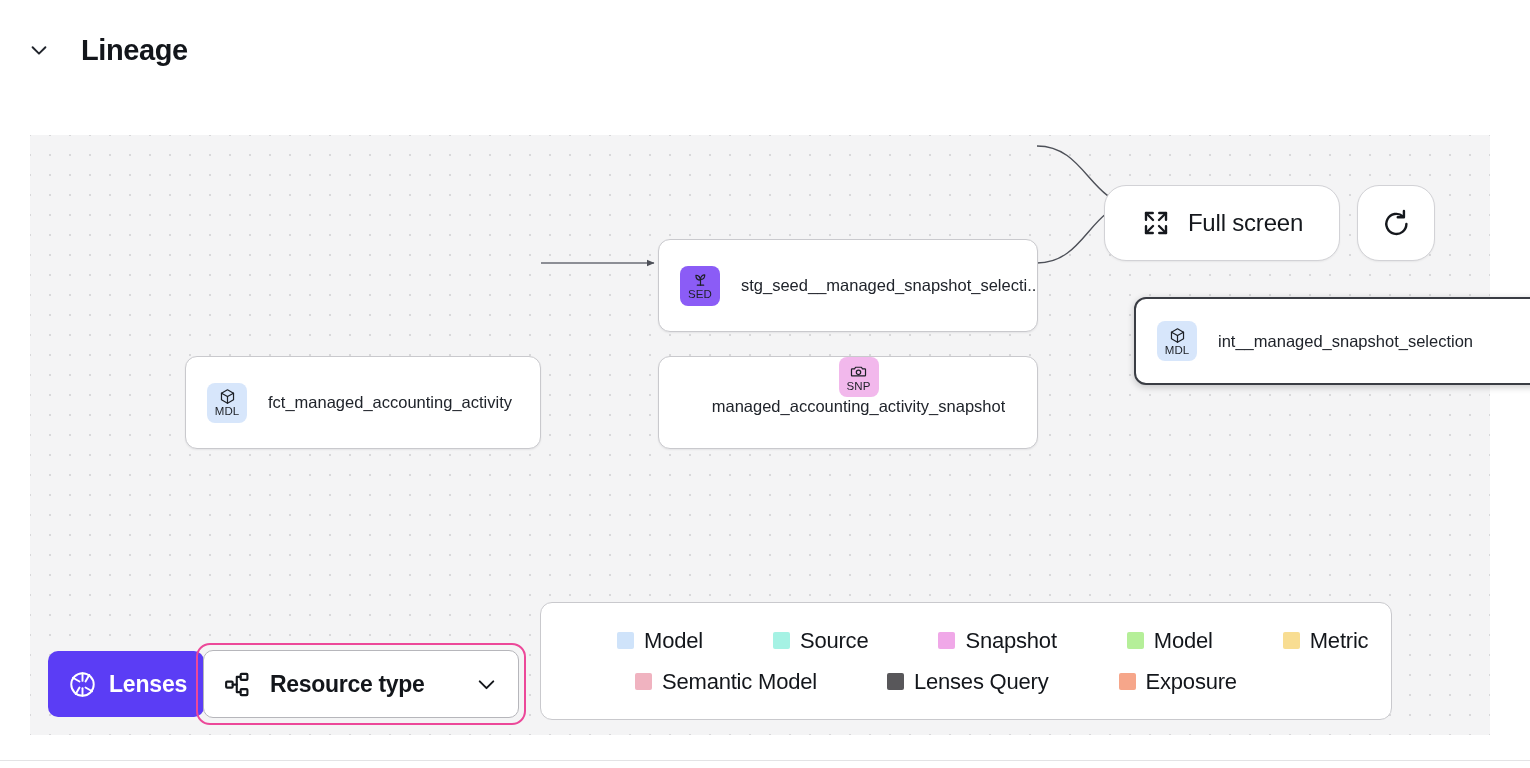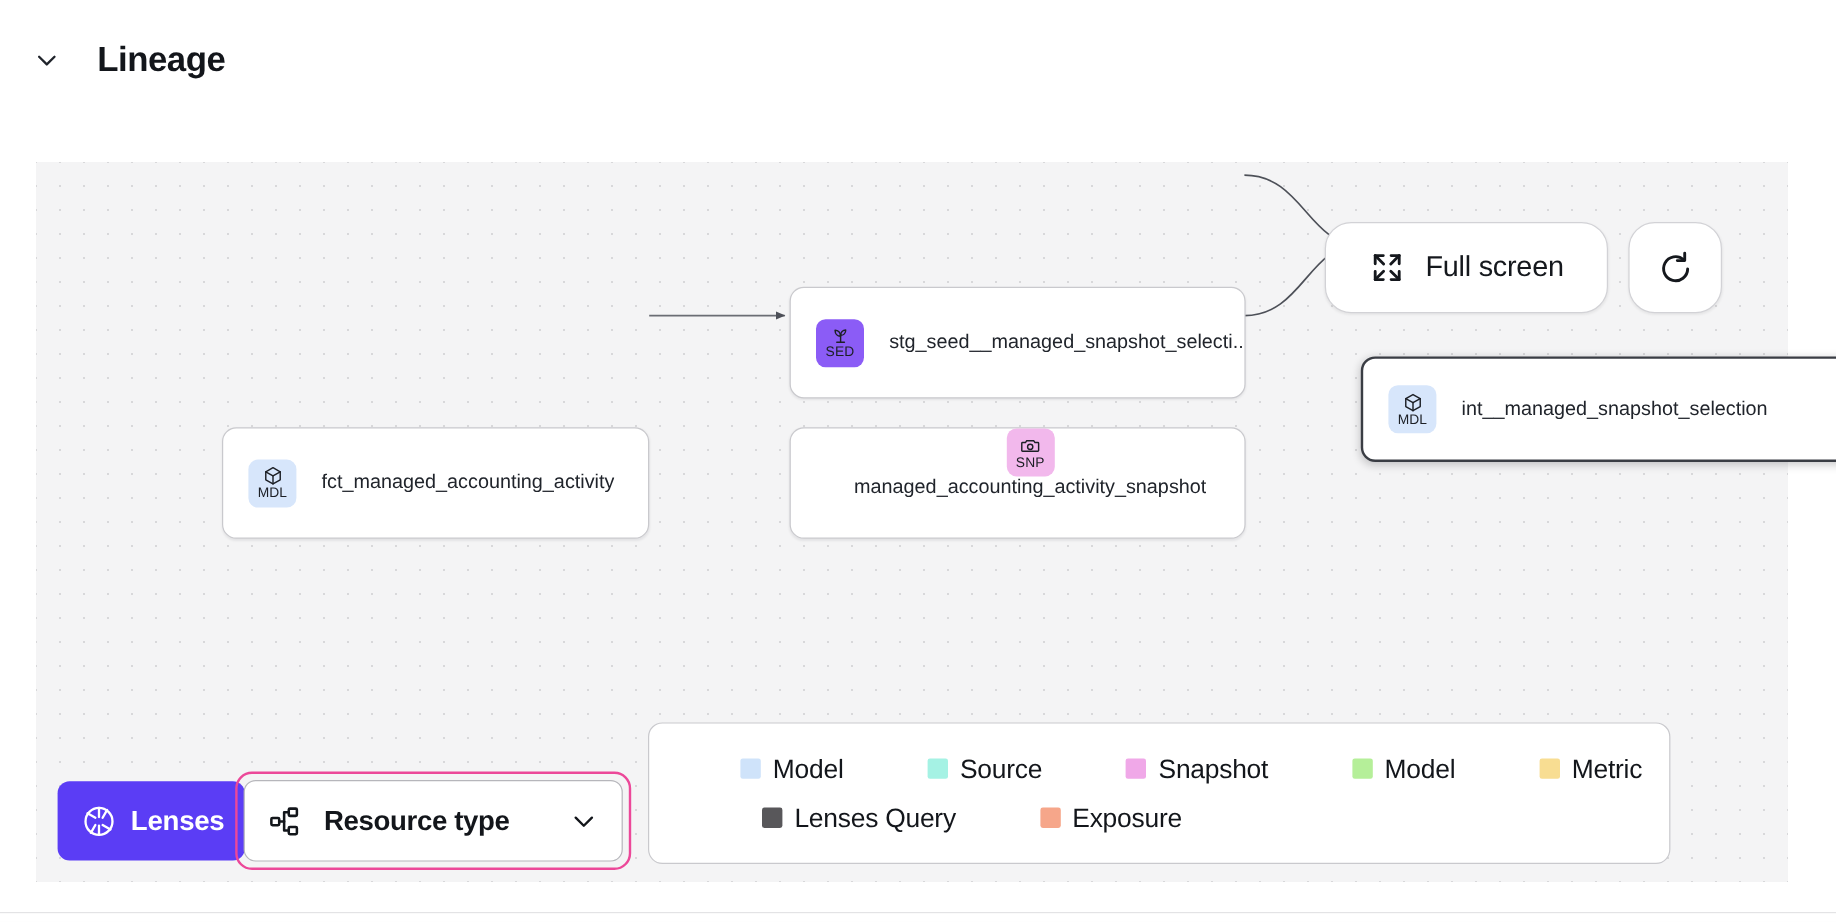--- a/index.html
+++ b/index.html
@@ -355,20 +355,24 @@
       <span class="legend-swatch" style="background:#b5ef99"></span>
       <span class="legend-text">Model</span>
     </div>
     <div class="legend-item">
       <span class="legend-swatch" style="background:#f8dd92"></span>
       <span class="legend-text">Metric</span>
     </div>
   </div>
   <div class="legend-row row2">
     <div class="legend-item">
+      <span class="legend-swatch" style="background:#f0b3c0"></span>
+      <span class="legend-text">Semantic Model</span>
+    </div>
+    <div class="legend-item">
       <span class="legend-swatch" style="background:#58575a"></span>
       <span class="legend-text">Lenses Query</span>
     </div>
     <div class="legend-item">
       <span class="legend-swatch" style="background:#f6a68a"></span>
       <span class="legend-text">Exposure</span>
     </div>
   </div>
 </div>
 

